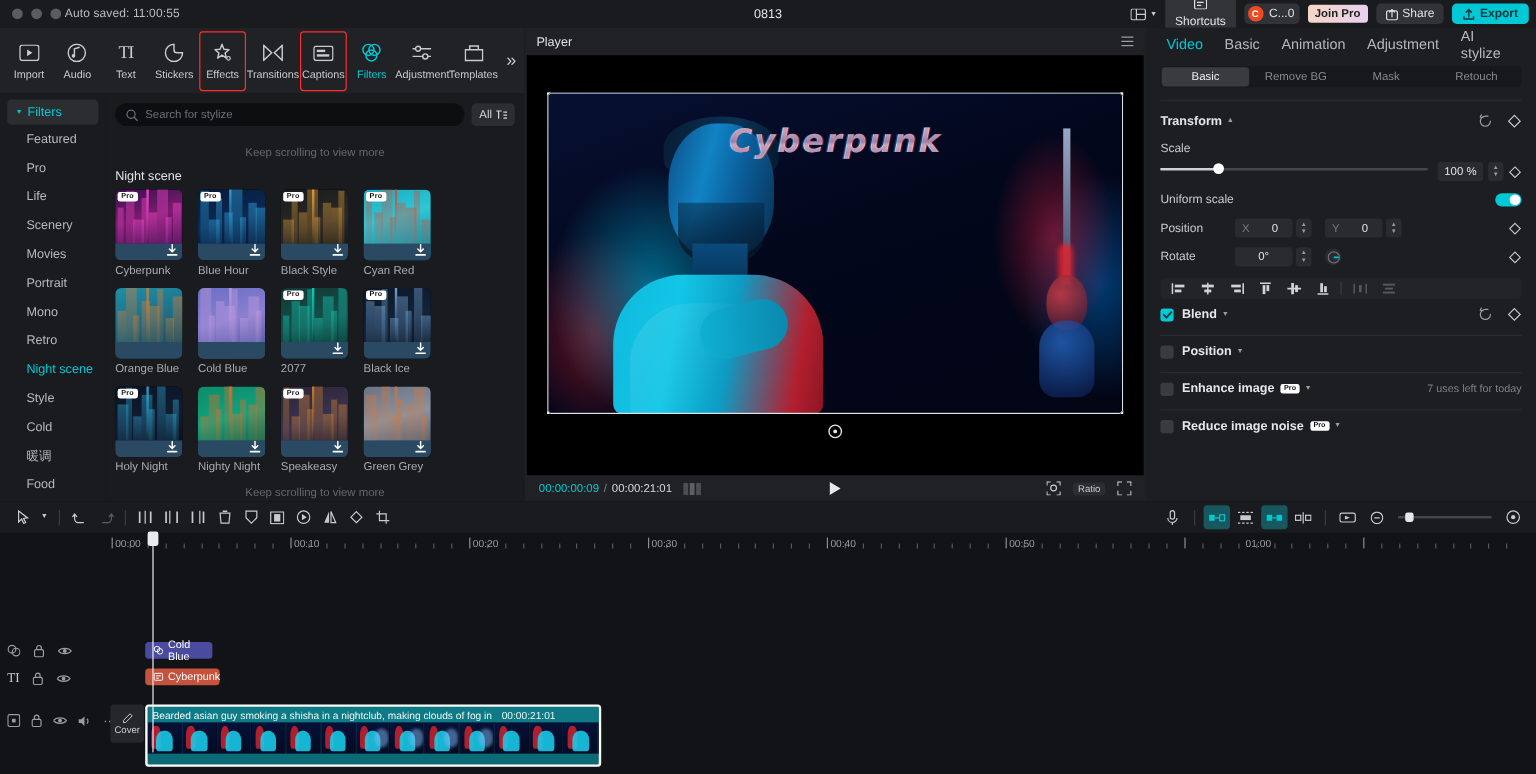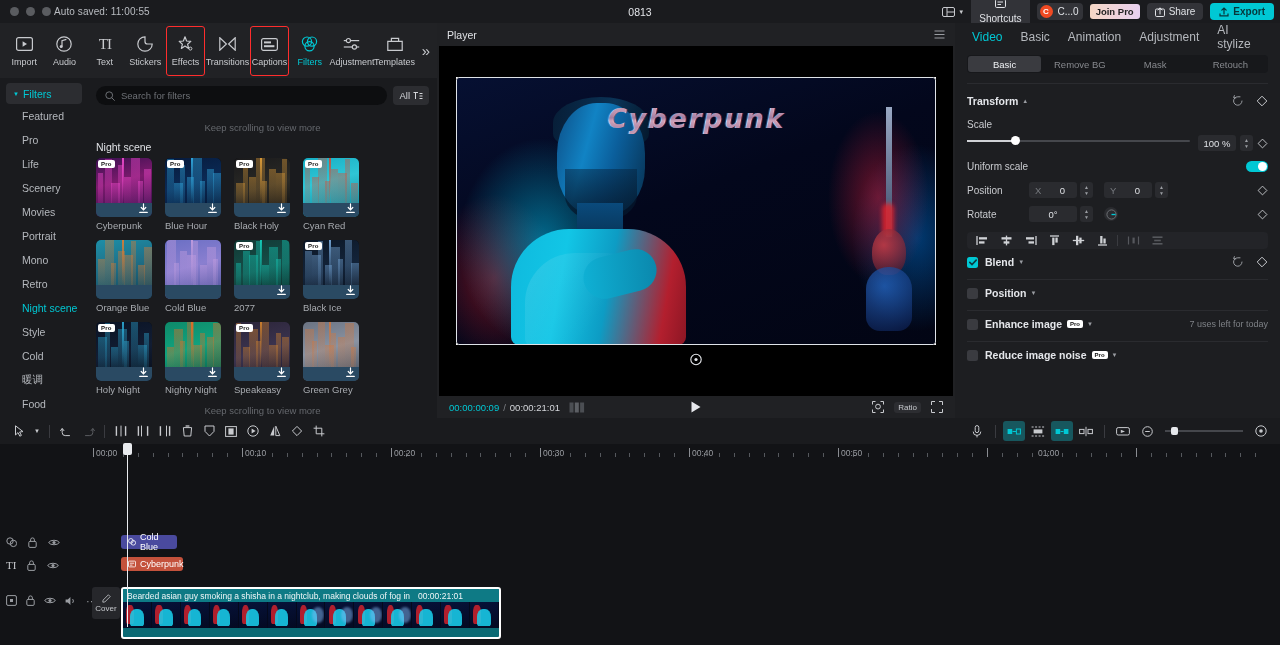--- a/index.html
+++ b/index.html
@@ -566,21 +566,21 @@
       </div>
   </div>
 
   <div class="browser">
     <div class="searchrow">
       <div class="searchbox">
         <svg width="10" height="10" viewBox="0 0 10 10">
           <circle cx="4.2" cy="4.2" r="3.4" fill="none" stroke="#6d7075"></circle>
           <line x1="6.7" y1="6.7" x2="9.4" y2="9.4" stroke="#6d7075" stroke-linecap="round"></line>
         </svg>
-        <span class="ph">Search for filters</span>
+        <span class="ph">Search for stylize</span>
       </div>
       <div class="allbtn">
         <span>All</span>
         <svg width="10" height="9" viewBox="0 0 10 9">
           <path d="M0.5 1.5 L5 1.5 M2.5 1.5 L2.5 8" stroke="#d4d6da" fill="none"></path>
           <line x1="6.5" y1="2.5" x2="9.5" y2="2.5" stroke="#d4d6da"></line>
           <line x1="6.5" y1="5" x2="9.5" y2="5" stroke="#d4d6da"></line>
           <line x1="6.5" y1="7.5" x2="9.5" y2="7.5" stroke="#d4d6da"></line>
         </svg>
       </div>
@@ -648,21 +648,21 @@
             <span class="spire" style="left:26px;height:52px;background:linear-gradient(180deg,#e8a33a,transparent);"></span>
             <span class="water"></span>
             <span class="probadge">Pro</span>
             <span class="dlbadge">
               <svg width="11" height="11" viewBox="0 0 11 11">
                 <path d="M5.5 0.8 L5.5 6.6 M3.2 4.5 L5.5 6.8 L7.8 4.5" fill="none" stroke="#fff" stroke-width="1.2" stroke-linecap="round"></path>
                 <line x1="1.8" y1="9.4" x2="9.2" y2="9.4" stroke="#fff" stroke-width="1.4" stroke-linecap="round"></line>
               </svg>
             </span>
           </div>
-          <div class="cellname">Black Holy</div>
+          <div class="cellname">Black Style</div>
         </div>
         <div class="cell">
           <div class="thumb">
             <span class="sky" style="background:linear-gradient(165deg,#17aec4,#2fc6d6 40%,#0d7f93 100%)"></span>
             <span class="bld" style="left:2px;width:5px;height:38px;background:linear-gradient(180deg,#e2452a66,#e2452a22);"></span>
             <span class="bld" style="left:8.6px;width:7px;height:26px;background:linear-gradient(180deg,#e2452a66,#e2452a22);"></span>
             <span class="bld" style="left:15.2px;width:9px;height:48px;background:linear-gradient(180deg,#e2452a66,#e2452a22);"></span>
             <span class="bld" style="left:21.799999999999997px;width:5px;height:22px;background:linear-gradient(180deg,#e2452a66,#e2452a22);"></span>
             <span class="bld" style="left:28.4px;width:7px;height:34px;background:linear-gradient(180deg,#e2452a66,#e2452a22);"></span>
             <span class="bld" style="left:35px;width:9px;height:30px;background:linear-gradient(180deg,#e2452a66,#e2452a22);"></span>

